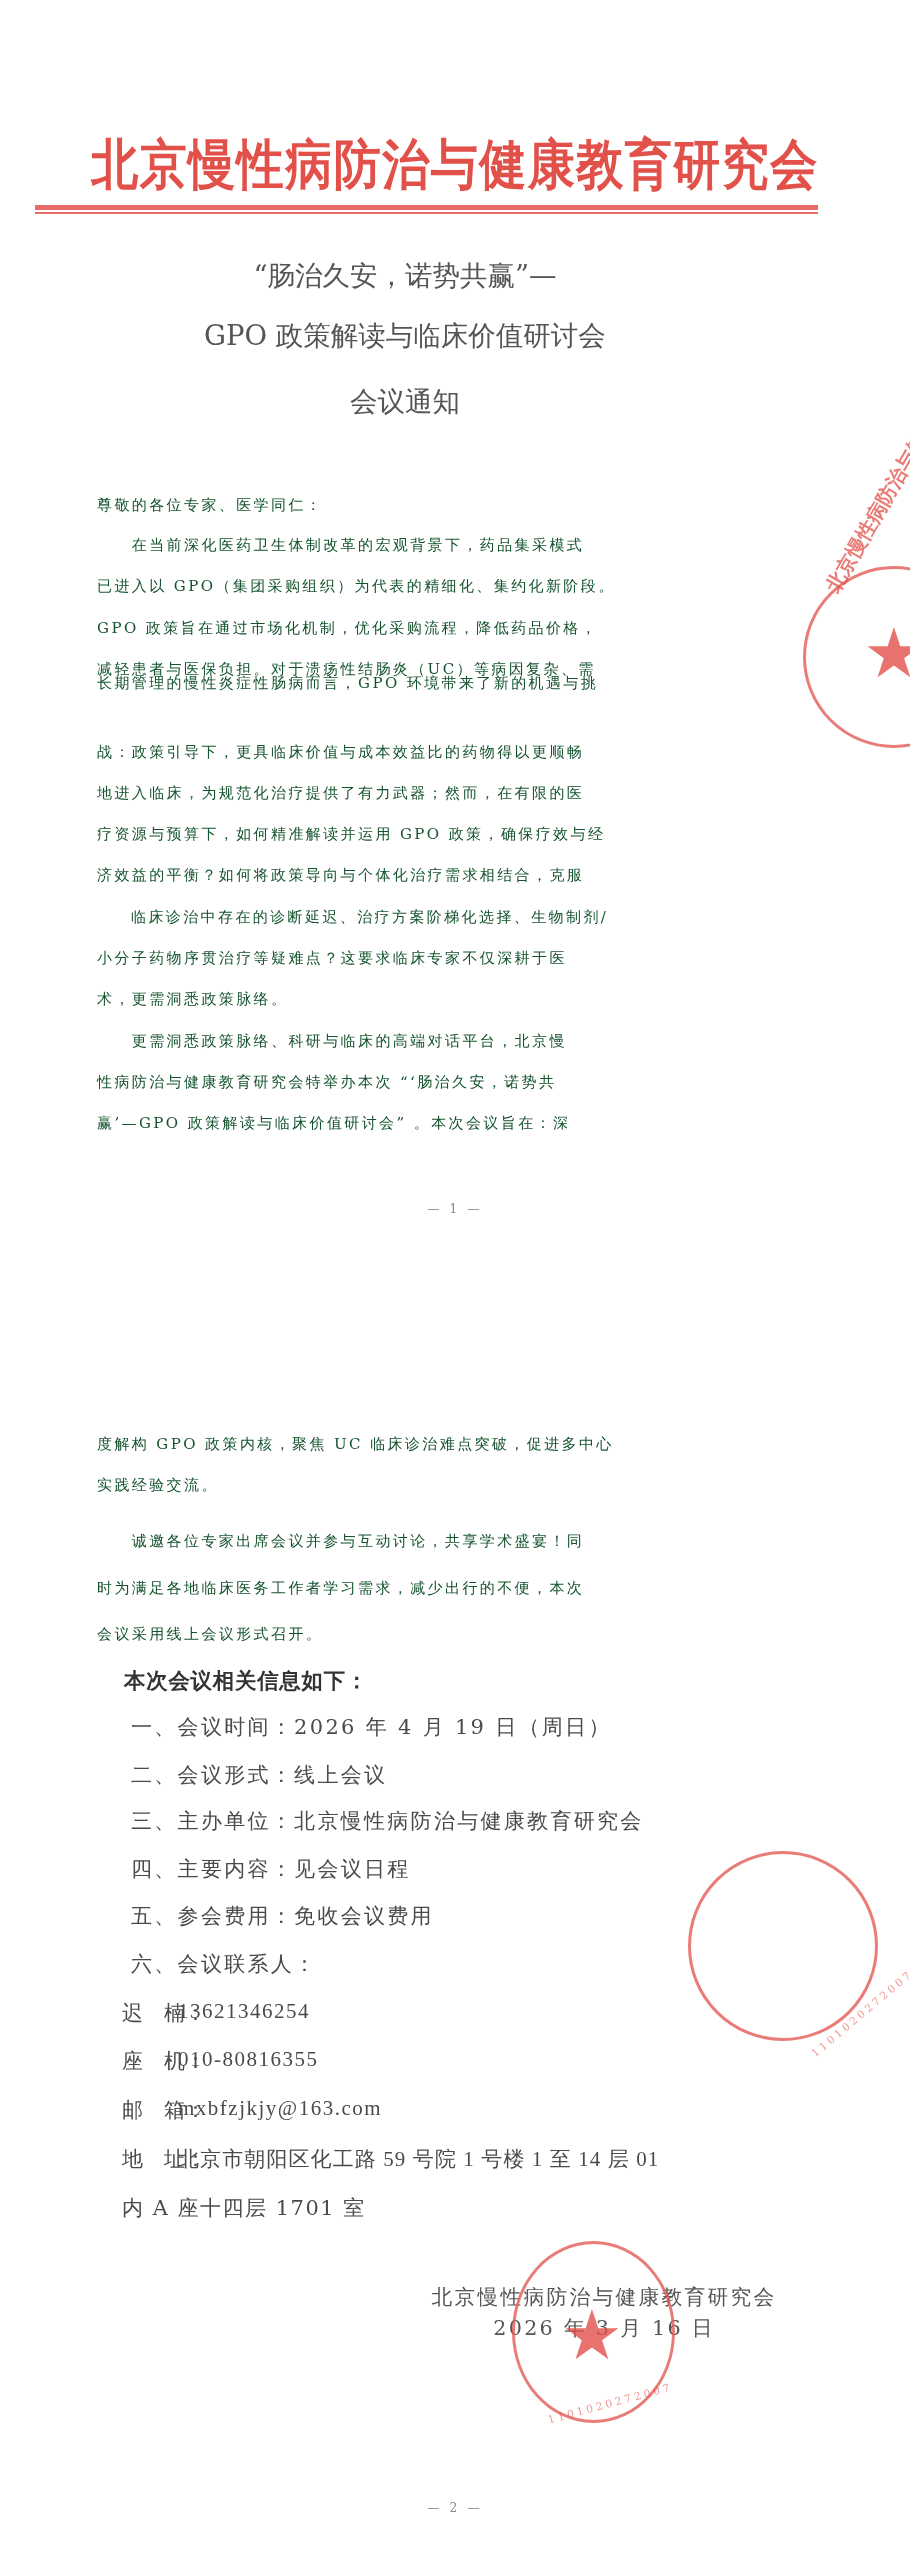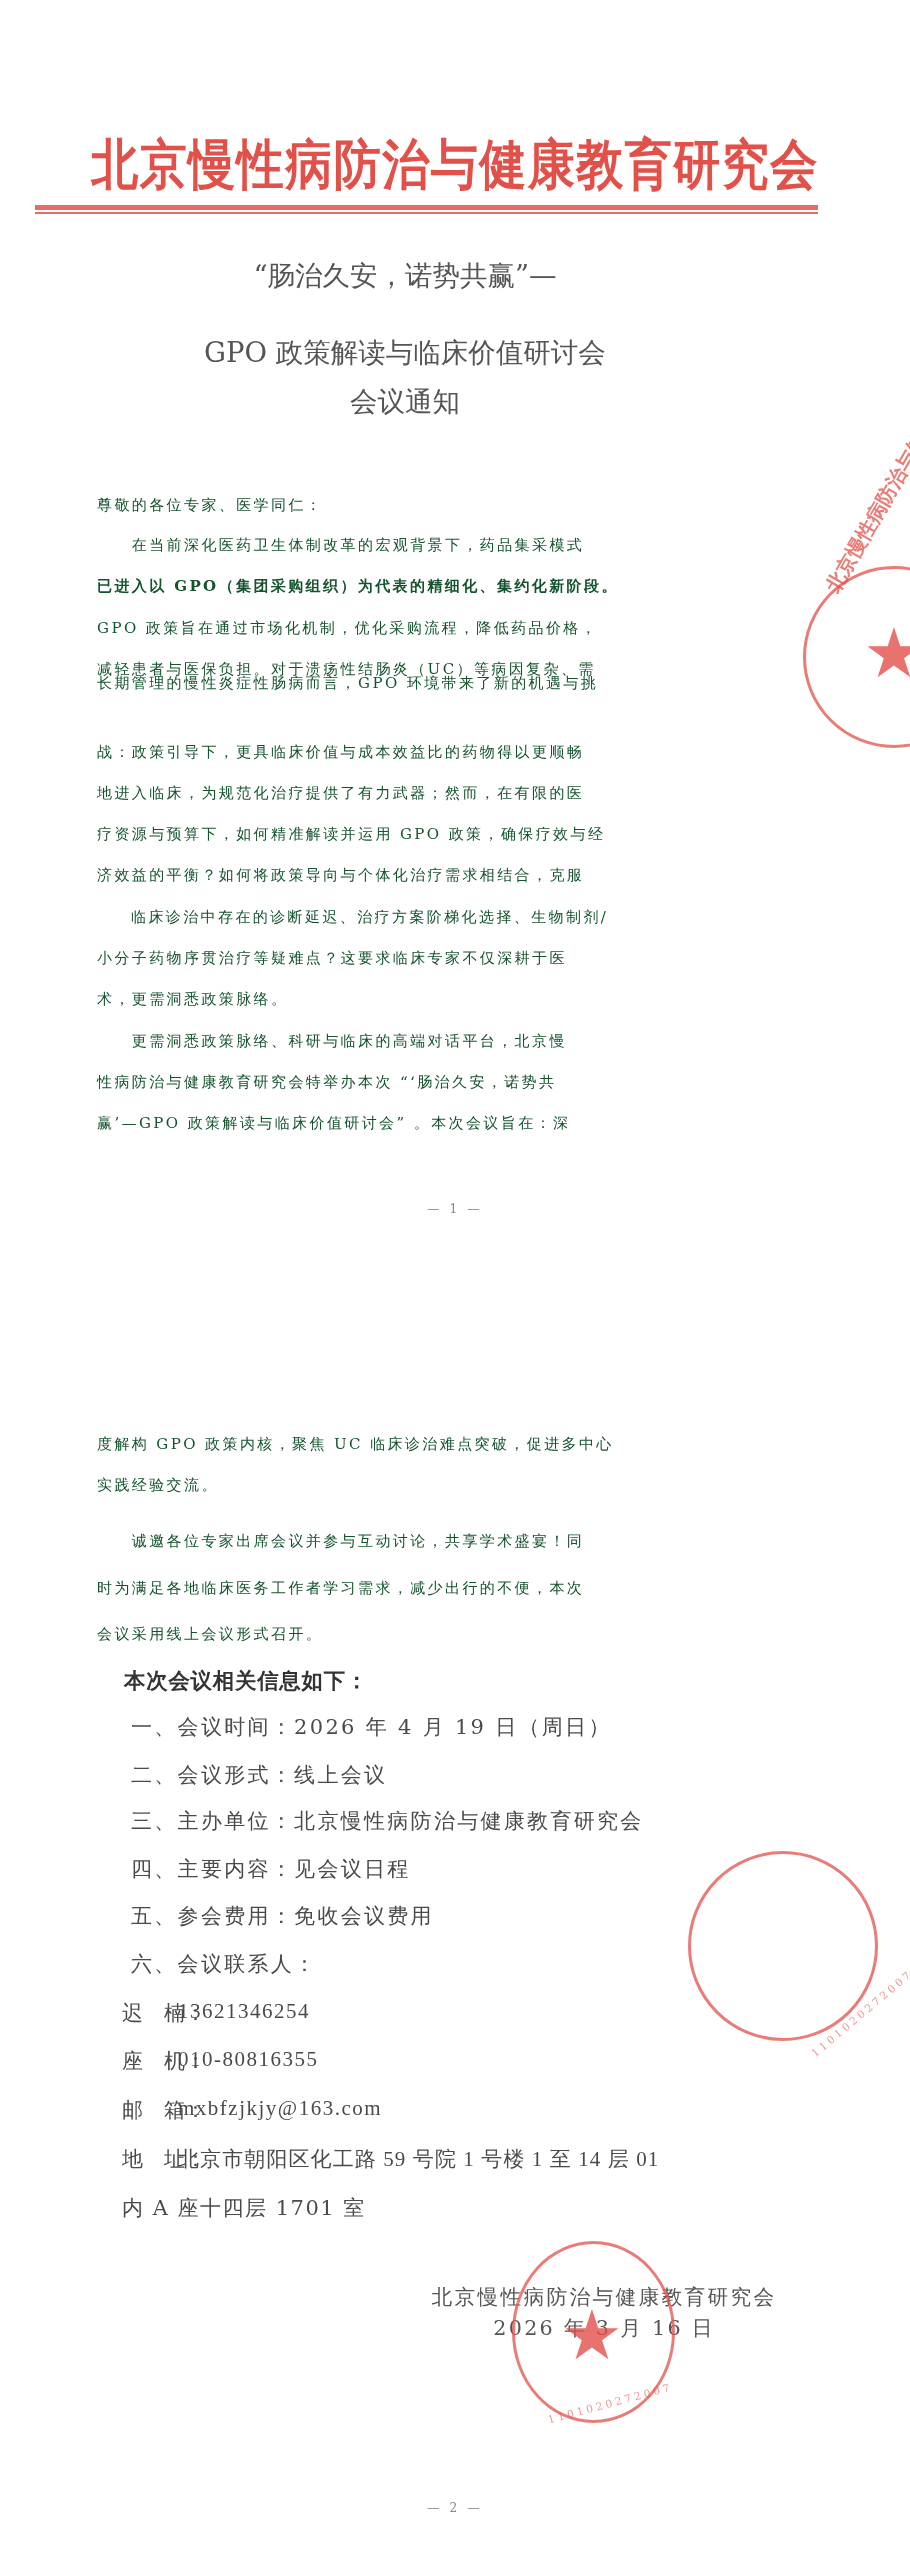--- a/index.html
+++ b/index.html
@@ -37,26 +37,26 @@
   .seal .seal-num { position: absolute; color: rgba(226,80,74,0.6); font-size: 10.7px; letter-spacing: 3.1px; }
 </style>
 </head>
 <body>
 
 <div class="abs header-title">北京慢性病防治与健康教育研究会</div>
 <div class="abs header-rule-thick"></div>
 <div class="abs header-rule-thin"></div>
 
 <div class="abs subtitle" style="top:256px;">“肠治久安，诺势共赢”—</div>
-<div class="abs subtitle" style="top:333px;">GPO 政策解读与临床价值研讨会</div>
+<div class="abs subtitle" style="top:316px;">GPO 政策解读与临床价值研讨会</div>
 <div class="abs subtitle" style="top:382px;">会议通知</div>
 
 <div class="abs line" style="top:490px;">尊敬的各位专家、医学同仁：</div>
 <div class="abs line" style="top:530px;">　　在当前深化医药卫生体制改革的宏观背景下，药品集采模式</div>
-<div class="abs line" style="top:571px;font-weight:bold;">已进入以 GPO（集团采购组织）为代表的精细化、集约化新阶段。</div>
+<div class="abs line" style="top:571px;">已进入以 GPO（集团采购组织）为代表的精细化、集约化新阶段。</div>
 <div class="abs line" style="top:613px;">GPO 政策旨在通过市场化机制，优化采购流程，降低药品价格，</div>
 <div class="abs line" style="top:654px;">减轻患者与医保负担。对于溃疡性结肠炎（UC）等病因复杂、需</div>
 <div class="abs line" style="top:668px;">长期管理的慢性炎症性肠病而言，GPO 环境带来了新的机遇与挑</div>
 <div class="abs line" style="top:737px;">战：政策引导下，更具临床价值与成本效益比的药物得以更顺畅</div>
 <div class="abs line" style="top:778px;">地进入临床，为规范化治疗提供了有力武器；然而，在有限的医</div>
 <div class="abs line" style="top:819px;">疗资源与预算下，如何精准解读并运用 GPO 政策，确保疗效与经</div>
 <div class="abs line" style="top:860px;">济效益的平衡？如何将政策导向与个体化治疗需求相结合，克服</div>
 <div class="abs line" style="top:902px;margin-left:34px;">临床诊治中存在的诊断延迟、治疗方案阶梯化选择、生物制剂/</div>
 <div class="abs line" style="top:943px;">小分子药物序贯治疗等疑难点？这要求临床专家不仅深耕于医</div>
 <div class="abs line" style="top:984px;">术，更需洞悉政策脉络。</div>

